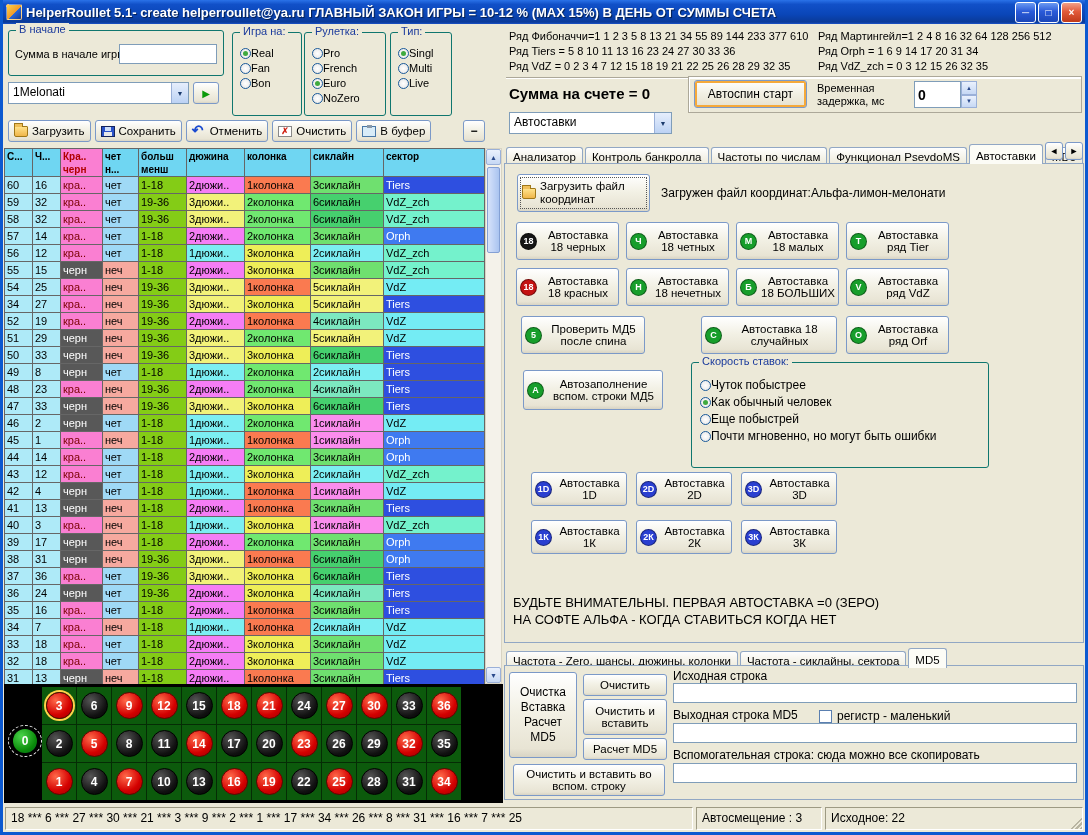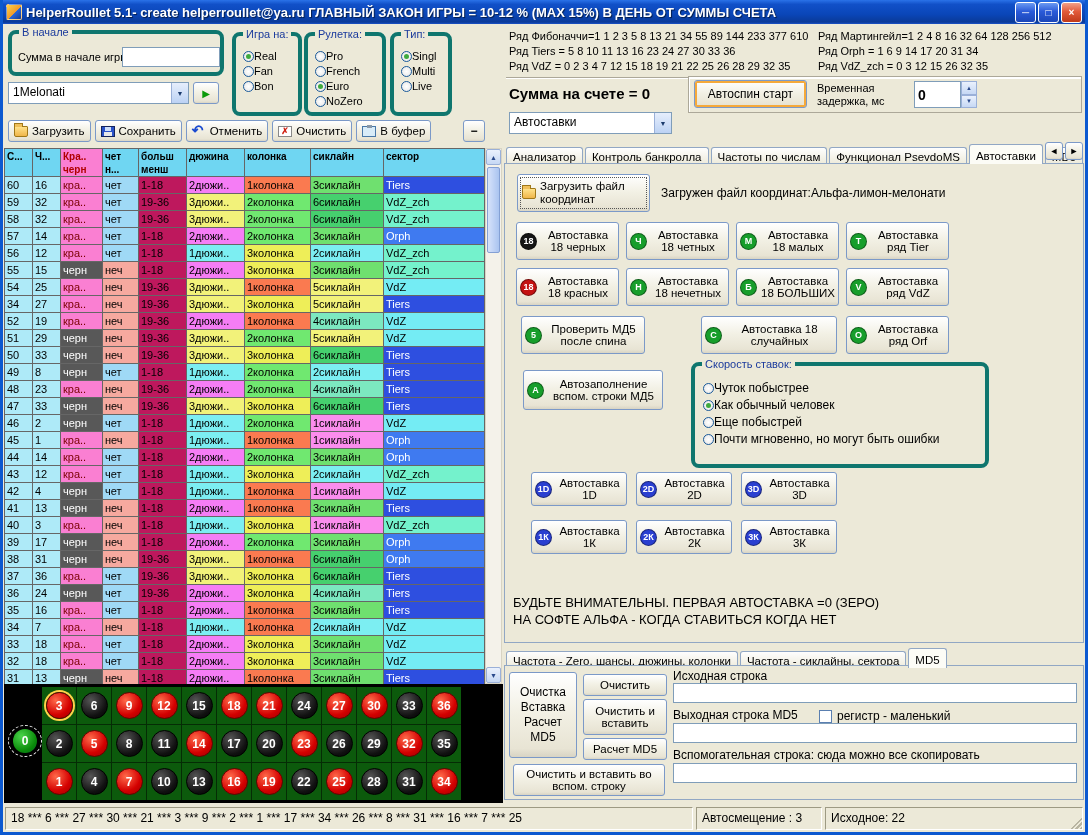--- a/index.html
+++ b/index.html
@@ -11,21 +11,21 @@
 .appicon{width:16px;height:16px;border-radius:2px;background:linear-gradient(135deg,#ffd24a 0%,#f09a2a 55%,#2a66d8 56%,#143a90 100%);border:1px solid rgba(255,255,255,.4);flex:0 0 16px;}
 .title{flex:1;color:#fff;font-size:13px;font-weight:bold;text-shadow:1px 1px 1px rgba(0,0,0,.6);white-space:nowrap;overflow:hidden;}
 .tbtns{display:flex;gap:2px;}
 .tbtn{width:21px;height:21px;border:1px solid #fff;border-radius:3px;background:linear-gradient(#6a9af2,#2a5ad8 45%,#1a46b8);color:#fff;font-size:10px;font-weight:bold;display:flex;align-items:center;justify-content:center;}
 .tbtn.close{background:linear-gradient(#f2a088,#e25a3a 45%,#c03a1a);}
 
 .xpbtn{background:linear-gradient(180deg,#ffffff,#f2f0e4 48%,#e8e4d4 90%,#d8d4c4);border:1px solid #7b99c8;border-radius:3px;font-size:12px;display:inline-flex;align-items:center;justify-content:center;gap:4px;}
 .combo{position:absolute;background:#fff;border:1px solid #7f9db9;display:flex;align-items:stretch;}
 .combo-txt{flex:1;font-size:12px;padding:2px 4px;white-space:nowrap;overflow:hidden;}
 .combo-arrow{width:17px;background:linear-gradient(#e6eefc,#bcd2f4);border-left:1px solid #9ab0d8;display:flex;align-items:center;justify-content:center;font-size:7px;color:#1a3a6c;}
-.grp{position:absolute;border:4px solid #0f766e;border-radius:8px;}
+.grp{position:absolute;border:1px solid #0f766e;border-radius:3px;}
 .grp-title{position:absolute;top:-8px;left:7px;background:#ece9d8;padding:0 3px;font-size:11px;color:#1a3a9c;white-space:nowrap;}
 .radio-col{padding-top:11px;}
 .radio-row{display:flex;align-items:center;margin:3px 0 3px 7px;}
 .radio{width:11px;height:11px;border-radius:50%;border:1px solid #1a5a9a;background:radial-gradient(#ffffff,#e4e4e4);flex:0 0 11px;position:relative;}
 .radio.sel::after{content:"";position:absolute;left:2px;top:2px;width:5px;height:5px;border-radius:50%;background:#3faa3f;}
 .radio-lbl{font-size:11px;white-space:nowrap;}
 .txt{background:#fff;border:1px solid #7f9db9;font-size:12px;height:20px;padding:1px 3px;}
 
 .left-pane{position:absolute;left:1px;top:24px;width:499px;height:779px;}
 .right-pane{position:absolute;left:501px;top:24px;width:581px;height:779px;}
@@ -58,21 +58,21 @@
 .tbl-head,.tbl-row{display:grid;grid-template-columns:28px 28px 42px 36px 48px 58px 66px 73px 1fr;}
 .th{background:#6fd6f2;font-size:10px;font-weight:bold;line-height:13px;white-space:pre-line;padding:1px 2px;border-right:1px solid #666;border-bottom:1px solid #666;height:28px;overflow:hidden;}
 .th-kra{background:#fa7fd2;color:#b00000;}
 .tbl-body{height:508px;overflow:hidden;}
 .td{font-size:11px;line-height:16px;height:17px;padding:0 2px;border-right:1px solid #666;border-bottom:1px solid #666;white-space:nowrap;overflow:hidden;}
 .c-num{background:#aeeaf8;}
 .c-kra{background:#fa7fd2;color:#7a0000;}
 .c-chern{background:#585858;color:#fff;}
 .c-chet{background:#9fd9f6;}
 .c-nech{background:#f6a99f;}
-.c-range{background:#be185d;}
+.c-range{background:#84cc16;}
 .c-d1{background:#7ceef2;} .c-d2{background:#f57df5;} .c-d3{background:#f2f27a;}
 .c-k1{background:#fa7a50;} .c-k2{background:#70e870;} .c-k3{background:#eeee58;}
 .c-s1{background:#fb8ded;} .c-s2{background:#7ceef2;} .c-s3{background:#6fe06f;}
 .c-s4{background:#7ce8c0;} .c-s5{background:#f2f27a;} .c-s6{background:#46d06e;}
 .c-tiers{background:#2e4fe0;color:#fff;} .c-orph{background:#3f7af0;color:#fff;}
 .c-vdz{background:#74ecf4;} .c-zch{background:#74f2cc;}
 
 .sbar{position:absolute;left:481px;top:124px;width:17px;height:536px;background:#f4f2ea;border:1px solid #d8d4c4;}
 .sb-btn{position:absolute;left:0;width:15px;height:16px;background:linear-gradient(#eaf1fd,#c6d8f4);border:1px solid #9ab0d8;border-radius:2px;font-size:7px;color:#2a4a8c;display:flex;align-items:center;justify-content:center;}
 .sb-up{top:0;} .sb-down{bottom:0;}

